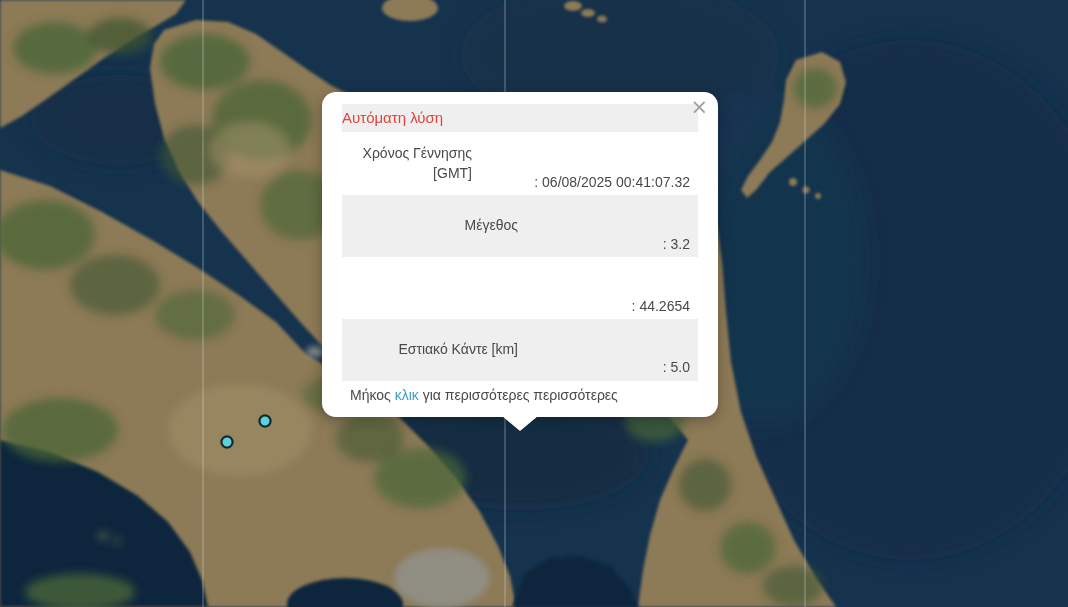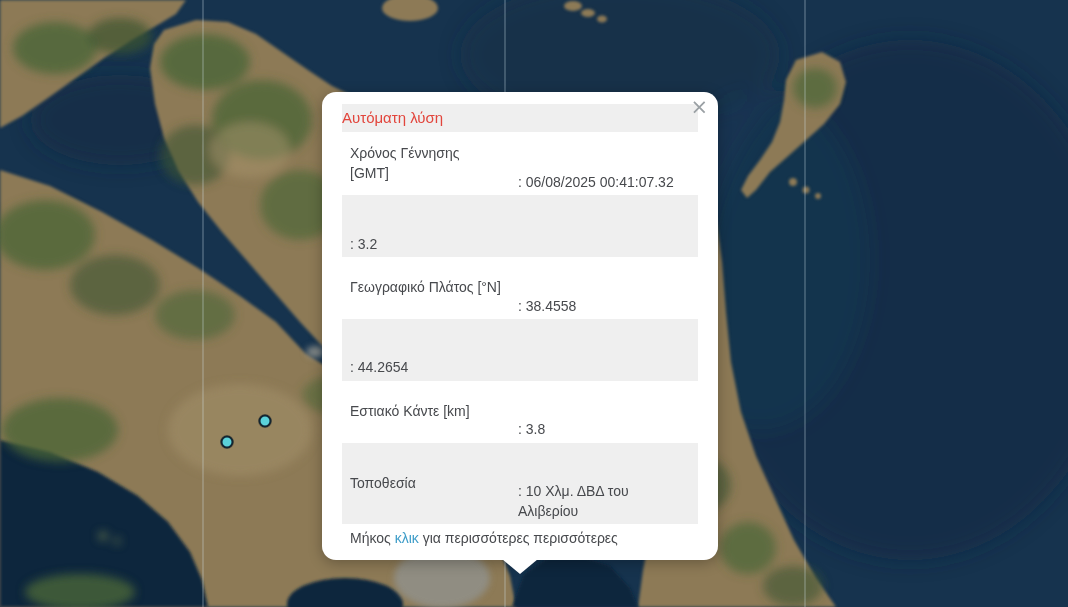--- a/index.html
+++ b/index.html
@@ -32,21 +32,21 @@
   }
   .popup-close{
     position:absolute;top:5px;right:10px;cursor:pointer;
     color:#9aa0a4;font-size:21px;line-height:1;font-family:"DejaVu Sans",sans-serif;
   }
   .ptitle{
     background:var(--shade,#efefef);color:var(--red,#e2453c);
     text-align:left;font-size:15px;padding:3px 0 4px;margin-bottom:1px;
   }
   .rows{display:block;}
-  .trow{display:flex;align-items:center;padding:2.5px 8px;}
+  .trow{display:flex;align-items:center;padding:2.5px 8px;text-align:right;}
   .trow:nth-child(even){background:var(--shade,#efefef);}
   .tlabel{width:168px;flex:none;}
   .trow:nth-child(1) .tlabel{padding-right:46px;width:122px;}
   .tvalue{flex:1;margin-top:37px;}
   .pfooter{padding:5px 8px 1px;}
   .plink{color:var(--link,#3d9cc8);cursor:pointer;}
 </style>
 </head>
 <body>
 
@@ -158,36 +158,29 @@
 <div class="popup">
   <span class="popup-close">×</span>
   <div class="ptitle">Αυτόματη λύση</div>
 
   <div class="rows">
     <div class="trow">
       <div class="tlabel">Χρόνος Γέννησης [GMT]</div>
       <div class="tvalue">: 06/08/2025 00:41:07.32</div>
     </div>
     <div class="trow">
+      <div class="tlabel">Μέγεθος</div>
       <div class="tvalue">: 3.2</div>
-    </div>
-    <div class="trow">
-      <div class="tlabel">Γεωγραφικό Πλάτος [°N]</div>
-      <div class="tvalue">: 38.4558</div>
     </div>
     <div class="trow">
       <div class="tvalue">: 44.2654</div>
     </div>
     <div class="trow">
       <div class="tlabel">Εστιακό Κάντε [km]</div>
-      <div class="tvalue">: 3.8</div>
-    </div>
-    <div class="trow">
-      <div class="tlabel">Τοποθεσία</div>
-      <div class="tvalue">: 10 Χλμ. ΔΒΔ του Αλιβερίου</div>
+      <div class="tvalue">: 5.0</div>
     </div>
   </div>
 
   <div class="pfooter">
     <span>Μήκος </span><span class="plink">κλικ</span><span> για περισσότερες περισσότερες</span>
   </div>
 
   <div class="popup-tail"></div>
 </div>
 

